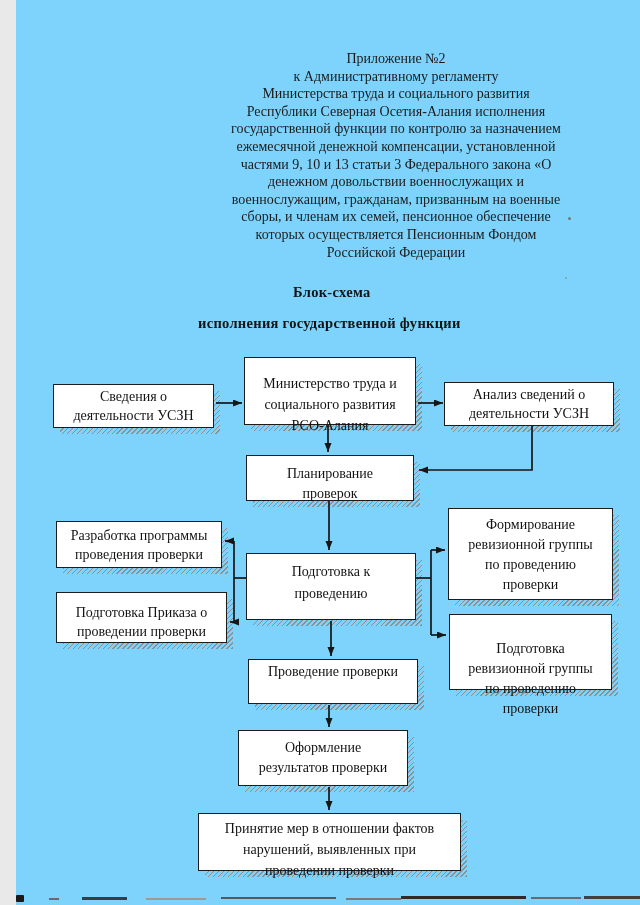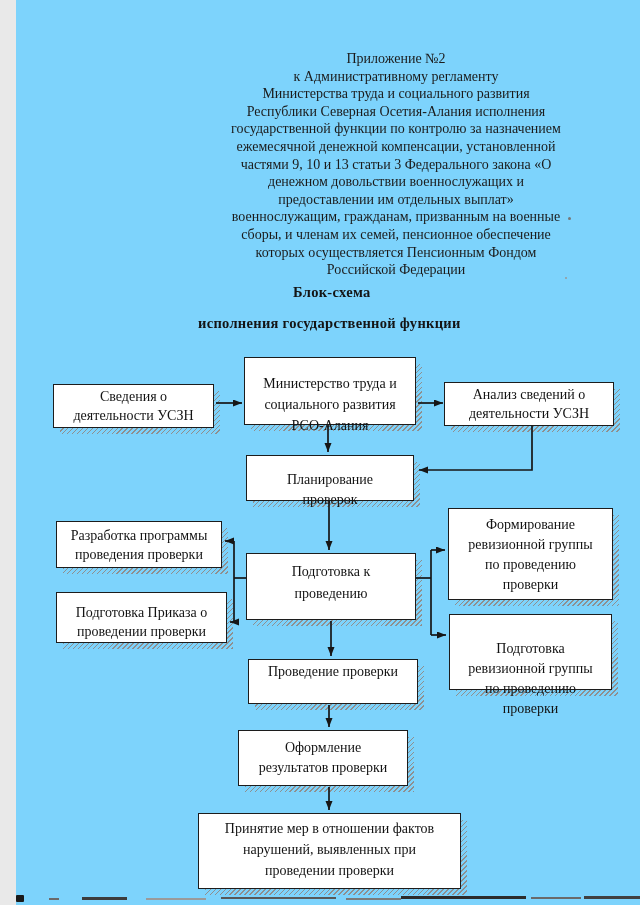--- a/index.html
+++ b/index.html
@@ -32,29 +32,29 @@
   }
   .box::before {
     content:""; position:absolute; z-index:-1;
     left:6px; top:6px; right:-7px; bottom:-7px;
     background:repeating-linear-gradient(135deg,#8f8f8f 0,#8f8f8f 1px,transparent 1px,transparent 3.5px);
   }
   .bl { white-space:nowrap; }
   .bx-a { left:37px;  top:384px; width:161px; height:44px; padding-top:2px;  line-height:19px; }
   .bx-b { left:228px; top:357px; width:172px; height:68px; padding-top:15px;  line-height:21px; }
   .bx-c { left:428px; top:382px; width:170px; height:44px; padding-top:2px;  line-height:19px; }
-  .bx-d { left:230px; top:455px; width:168px; height:46px; padding-top:14px;  line-height:20px; }
+  .bx-d { left:230px; top:455px; width:168px; height:46px; padding-top:8px;  line-height:20px; }
   .bx-e { left:40px;  top:521px; width:166px; height:47px; padding-top:4px;  line-height:19px; }
   .bx-f { left:40px;  top:592px; width:171px; height:51px; padding-top:10px;  line-height:19px; }
   .bx-g { left:230px; top:553px; width:170px; height:67px; padding-top:7px;  line-height:22px; }
   .bx-h { left:432px; top:508px; width:165px; height:92px; padding-top:6px;  line-height:20px; }
   .bx-i { left:433px; top:614px; width:163px; height:76px; padding-top:24px;  line-height:20px; }
   .bx-j { left:232px; top:659px; width:170px; height:45px; padding-top:2px; line-height:19px; }
   .bx-k { left:222px; top:730px; width:170px; height:56px; padding-top:7px;  line-height:20px; }
-  .bx-l { left:182px; top:813px; width:263px; height:76px; padding-top:4px;  line-height:21px; }
+  .bx-l { left:182px; top:813px; width:263px; height:58px; padding-top:4px;  line-height:21px; }
   
   .arrows { position:absolute; left:0; top:0; z-index:2; }
   
   .art { position:absolute; pointer-events:none; }
   .blob   { left:0;   top:895px; width:8px;   height:7px; background:#1a1a1a; border-radius:1px; }
   .seg1   { left:33px;  top:898px; width:10px;  height:2px; background:#6a6a6a; }
   .seg2   { left:66px;  top:897px; width:45px;  height:3px; background:#3c3c3c; }
   .seg3   { left:130px; top:898px; width:60px;  height:1.5px; background:#9a9a9a; }
   .seg4   { left:205px; top:897px; width:115px; height:2px; background:#585858; }
   .seg5   { left:330px; top:898px; width:55px;  height:2px; background:#7a7a7a; }
@@ -71,21 +71,20 @@
 
   <div class="header">
     <div class="hl">Приложение №2</div>
     <div class="hl">к Административному регламенту</div>
     <div class="hl">Министерства труда и социального развития</div>
     <div class="hl">Республики Северная Осетия-Алания исполнения</div>
     <div class="hl">государственной функции по контролю за назначением</div>
     <div class="hl">ежемесячной денежной компенсации, установленной</div>
     <div class="hl">частями 9, 10 и 13 статьи 3 Федерального закона «О</div>
     <div class="hl">денежном довольствии военнослужащих и</div>
-    <div class="hl">предоставлении им отдельных выплат»</div>
     <div class="hl">военнослужащим, гражданам, призванным на военные</div>
     <div class="hl">сборы, и членам их семей, пенсионное обеспечение</div>
     <div class="hl">которых осуществляется Пенсионным Фондом</div>
     <div class="hl">Российской Федерации</div>
   </div>
 
   <div class="title-line t1">Блок-схема</div>
   <div class="title-line t2">исполнения государственной функции</div>
 
   <div class="box bx-a">

